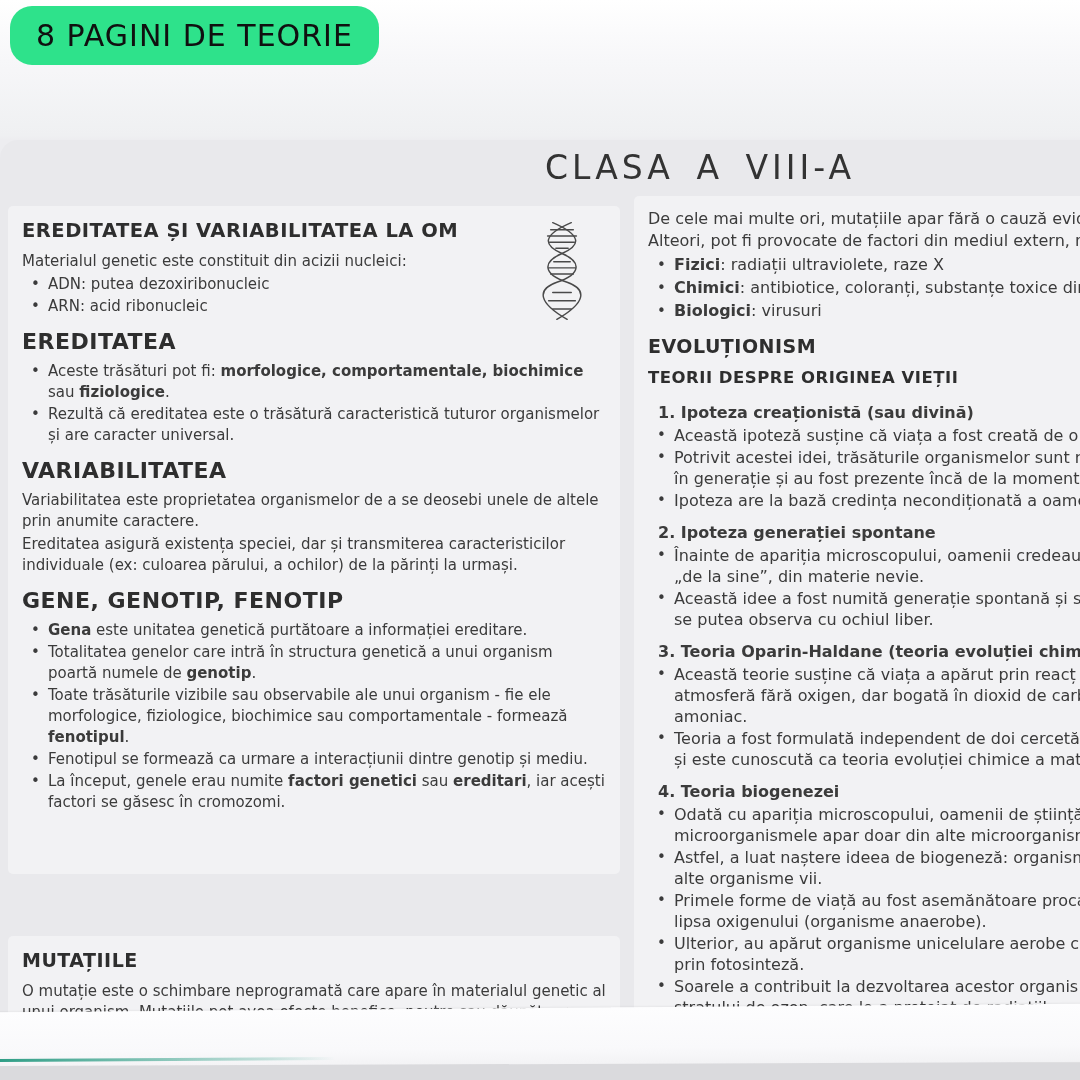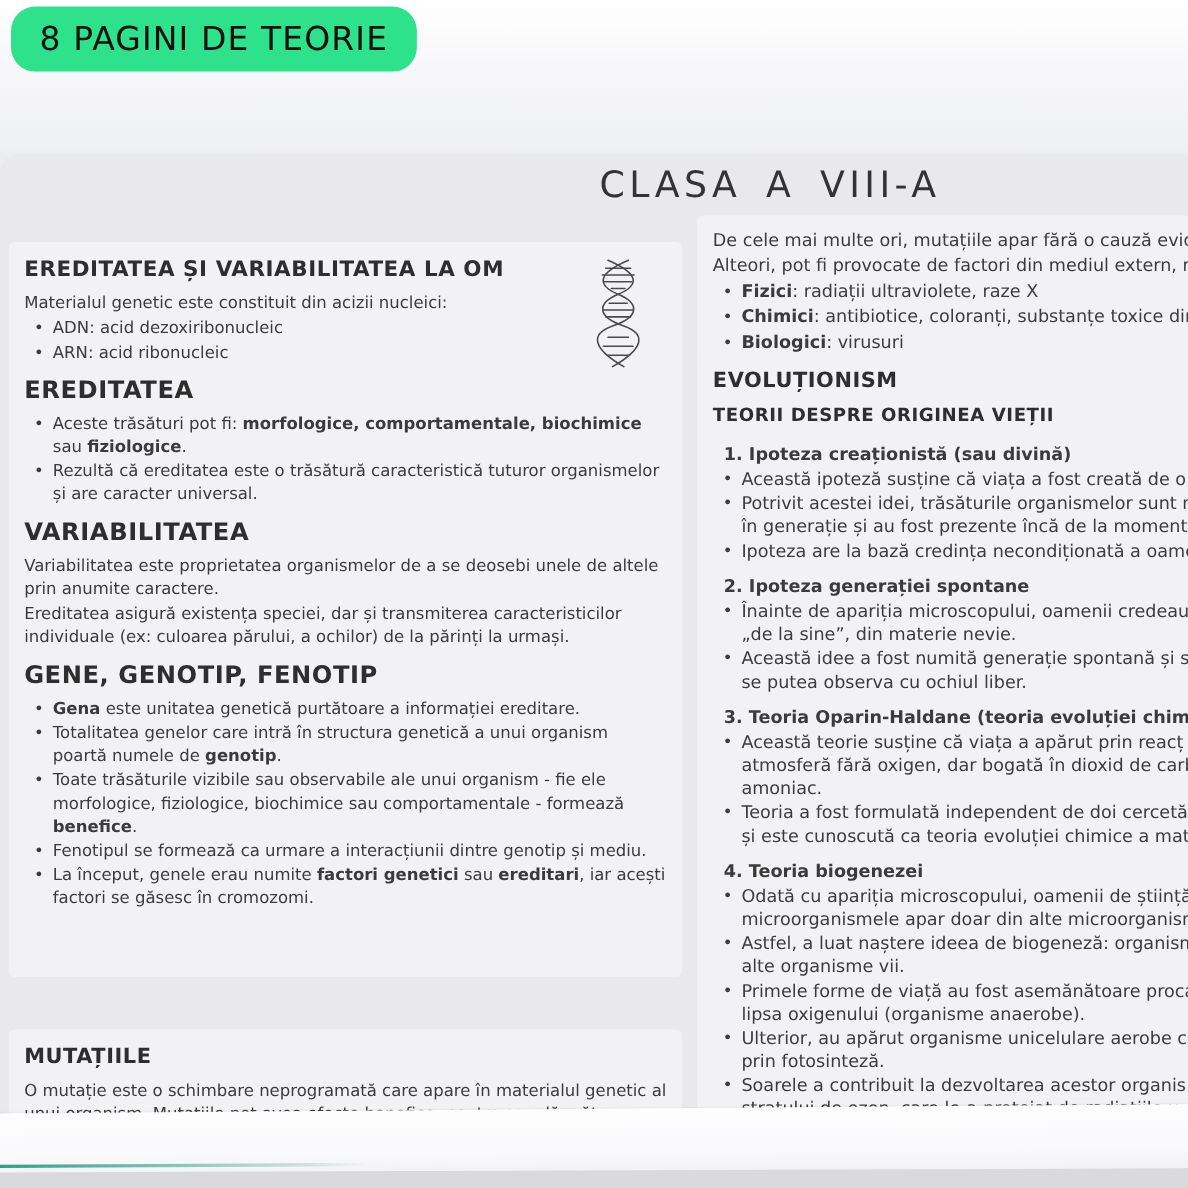--- a/index.html
+++ b/index.html
@@ -35,21 +35,21 @@
     padding:12px 14px;line-height:21px;font-size:15px;
   }
   .panel h1{font-size:19.5px;letter-spacing:.5px;color:var(--heading);margin:2px 0 10px}
   .panel h2{font-size:22px;letter-spacing:.5px;color:var(--heading);margin:14px 0 9px}
   .panel h2.big{font-size:19px;margin:2px 0 10px}
   .panel p{margin:0 0 2px}
   ul{list-style:none;margin:2px 0 2px}
   li{position:relative;padding-left:26px;margin:0 0 1px}
   li::before{content:"\2022";position:absolute;left:9px;top:0;font-size:15px}
   
-  .left-main{left:8px;top:80px;width:612px;min-height:668px}
+  .left-main{left:8px;top:66px;width:612px;min-height:668px}
   .left-mut{left:8px;top:796px;width:612px;min-height:116px}
   .dna{position:absolute;right:22px;top:14px;width:72px;height:104px}
   
   .right-causes{left:634px;top:56px;width:766px;min-height:110px;font-size:16px;line-height:22px}
   .right-evo{left:634px;top:182px;width:766px;min-height:684px;font-size:16px;line-height:21px}
   .right-evo h2{font-size:19px;margin:2px 0 10px}
   .right-evo h3{font-size:16.5px;font-weight:bold;letter-spacing:.5px;color:var(--heading);margin:0 0 14px}
   .pre{white-space:pre}
   .pre-list li{white-space:pre;line-height:22px}
   .evo-item{margin-top:11px}
@@ -87,39 +87,39 @@
         <line x1="22" y1="46" x2="48" y2="46"></line>
         <line x1="24" y1="52" x2="46" y2="52"></line>
         <line x1="26" y1="70" x2="44" y2="70"></line>
         <line x1="22" y1="78" x2="48" y2="78"></line>
         <line x1="26" y1="86" x2="44" y2="86"></line>
       </svg>
     </span>
     <h1>EREDITATEA ȘI VARIABILITATEA LA OM</h1>
     <p>Materialul genetic este constituit din acizii nucleici:</p>
     <ul>
-      <li>ADN: acid dezoxiribonucleic</li>
+      <li>ADN: putea dezoxiribonucleic</li>
       <li>ARN: acid ribonucleic</li>
     </ul>
 
     <h2>EREDITATEA</h2>
     <ul>
       <li>Aceste trăsături pot fi: <b>morfologice, comportamentale, biochimice</b> sau <b>fiziologice</b>.</li>
       <li>Rezultă că ereditatea este o trăsătură caracteristică tuturor organismelor și are caracter universal.</li>
     </ul>
 
     <h2>VARIABILITATEA</h2>
     <p>Variabilitatea este proprietatea organismelor de a se deosebi unele de altele prin anumite caractere.</p>
     <p>Ereditatea asigură existența speciei, dar și transmiterea caracteristicilor individuale (ex: culoarea părului, a ochilor) de la părinți la urmași.</p>
 
     <h2>GENE, GENOTIP, FENOTIP</h2>
     <ul>
       <li><b>Gena</b> este unitatea genetică purtătoare a informației ereditare.</li>
       <li>Totalitatea genelor care intră în structura genetică a unui organism poartă numele de <b>genotip</b>.</li>
-      <li>Toate trăsăturile vizibile sau observabile ale unui organism - fie ele morfologice, fiziologice, biochimice sau comportamentale - formează <b>benefice</b>.</li>
+      <li>Toate trăsăturile vizibile sau observabile ale unui organism - fie ele morfologice, fiziologice, biochimice sau comportamentale - formează <b>fenotipul</b>.</li>
       <li>Fenotipul se formează ca urmare a interacțiunii dintre genotip și mediu.</li>
       <li>La început, genele erau numite <b>factori genetici</b> sau <b>ereditari</b>, iar acești factori se găsesc în cromozomi.</li>
     </ul>
   </section>
 
   <section class="panel left-mut">
     <h2 class="big">MUTAȚIILE</h2>
     <p>O mutație este o schimbare neprogramată care apare în materialul genetic al unui organism. Mutațiile pot avea efecte benefice, neutre sau dăunătoare asupra organismului.</p>
   </section>
 

